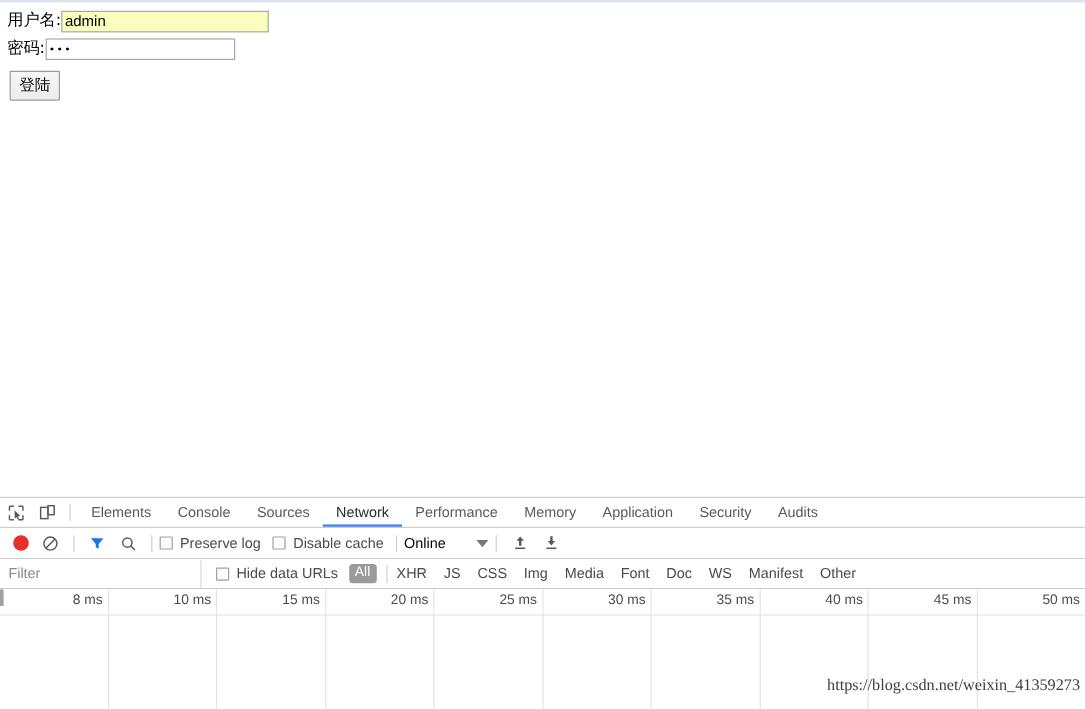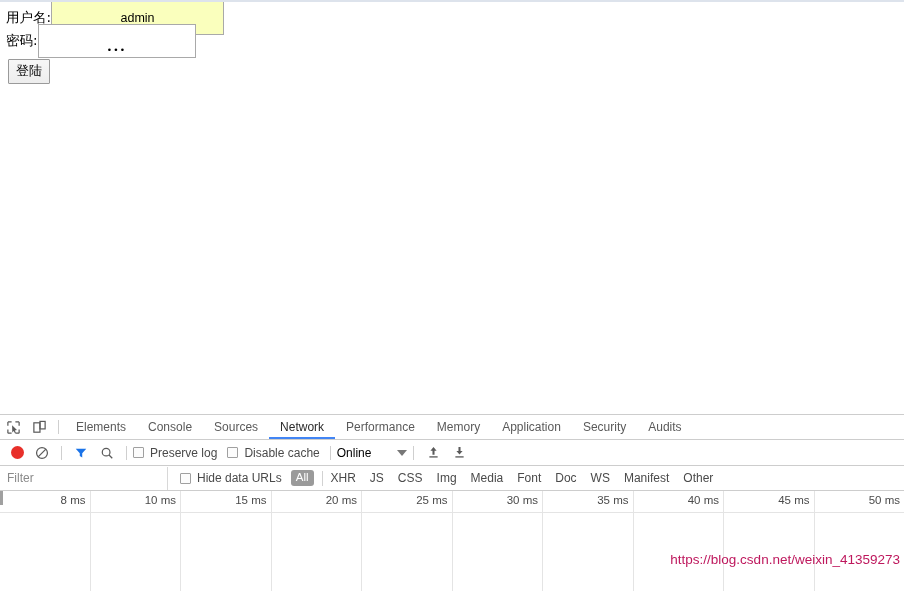--- a/index.html
+++ b/index.html
@@ -43,24 +43,23 @@
     line-height: 1;
     white-space: nowrap;
   }
   .text-input {
     border: 1px solid #a9a9a9;
     height: 18px;
     box-sizing: border-box;
     font-family: "Liberation Sans", sans-serif;
     font-size: 12.5px;
     color: #000000;
-    padding: 16px 2px;
+    padding: 0 2px;
     outline: none;
     background: #ffffff;
-    text-align: center;
   }
   .text-input.autofilled {
     background: #faffbd;
     width: 173px;
     color: #000000;
   }
   .text-input.pwd {
     width: 158px;
     letter-spacing: 1px;
   }
@@ -279,26 +278,26 @@
   }
   .tl-header-rule {
     position: absolute;
     left: 0; right: 0; top: 21px;
     height: 1px;
     background: #e4e4e4;
   }
   .watermark {
     position: absolute;
     right: 4px;
-    bottom: 24px;
+    bottom: 12px;
     font-size: 13.5px;
-    color: #be185d;
+    color: #404040;
     white-space: nowrap;
     pointer-events: none;
-    font-family: Liberation Sans, sans-serif;
+    font-family: Liberation Serif, serif;
   }
 </style>
 </head>
 <body>
 
 <div id="page-viewport">
   <form class="login-form">
 
     <div class="form-row">
       <span class="form-label">用户名:</span>

